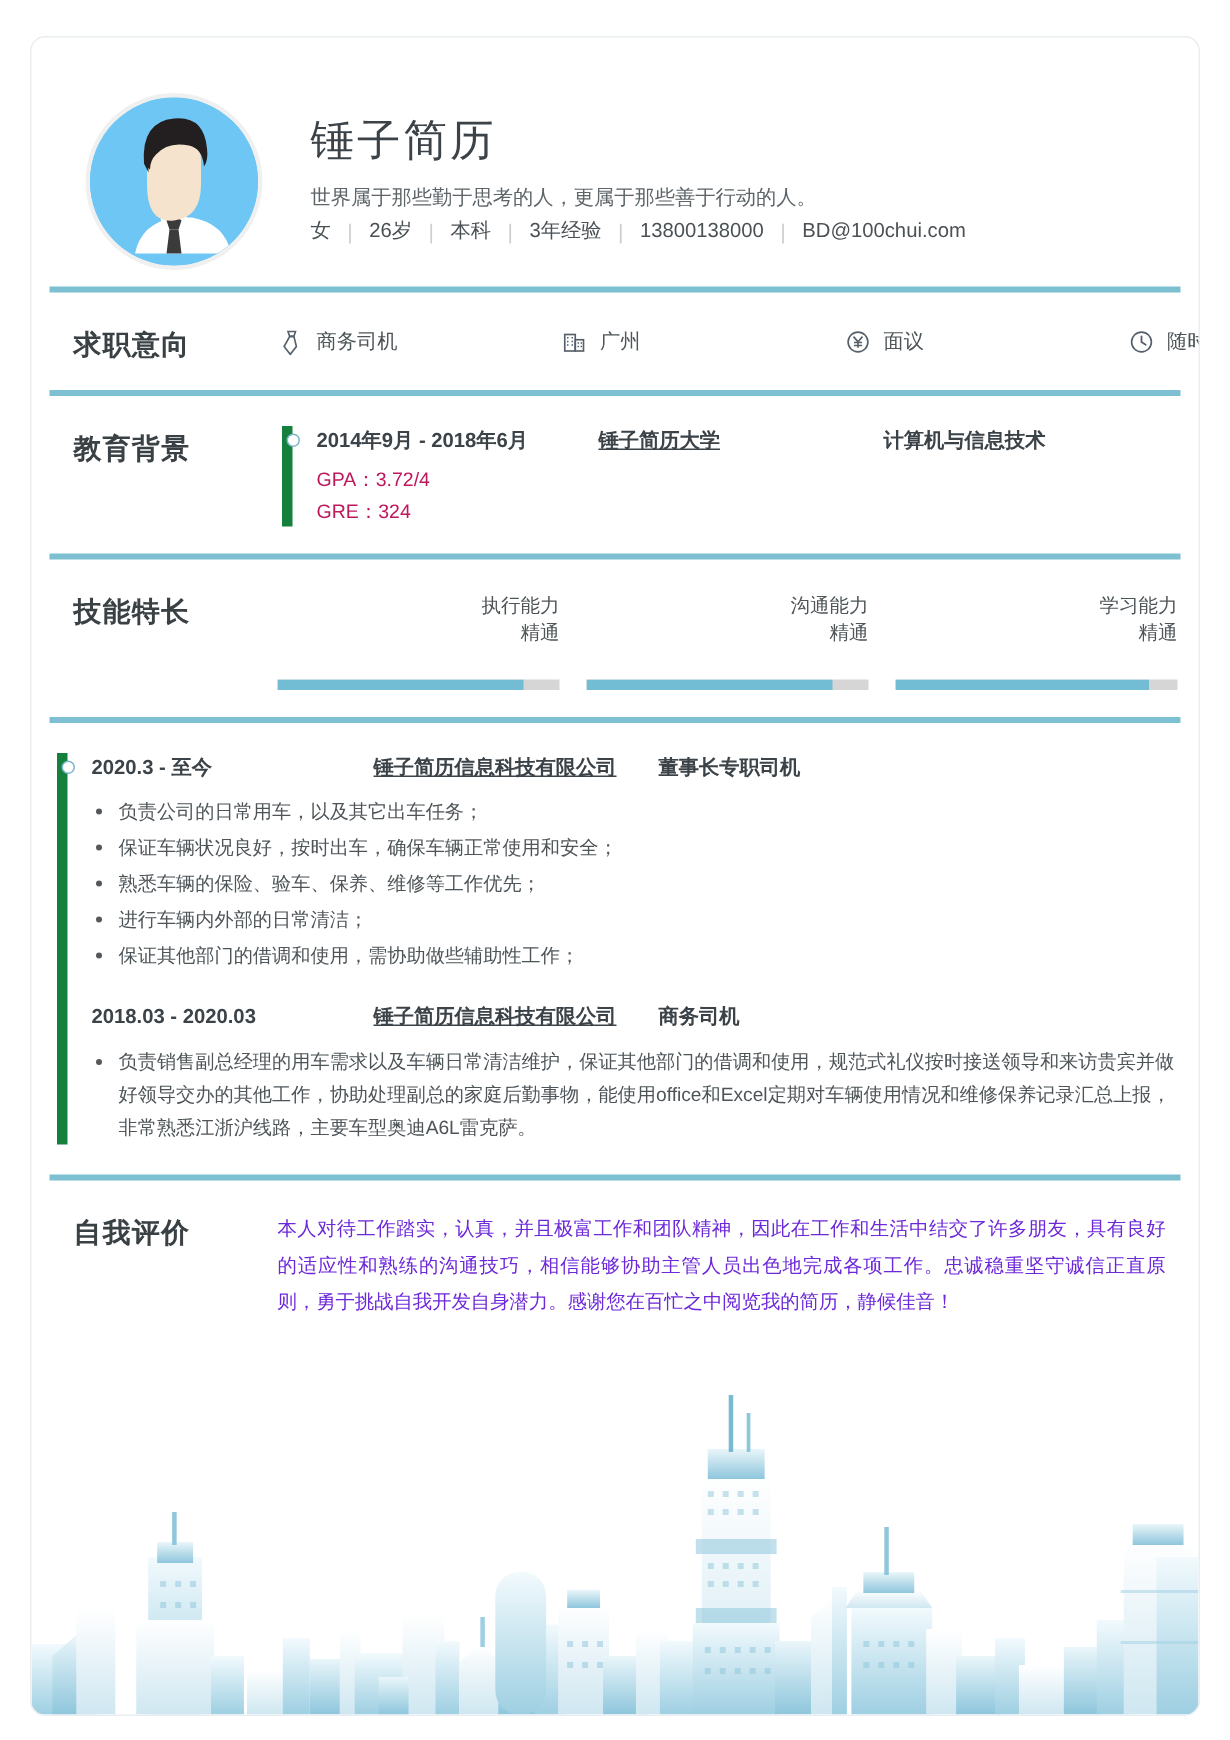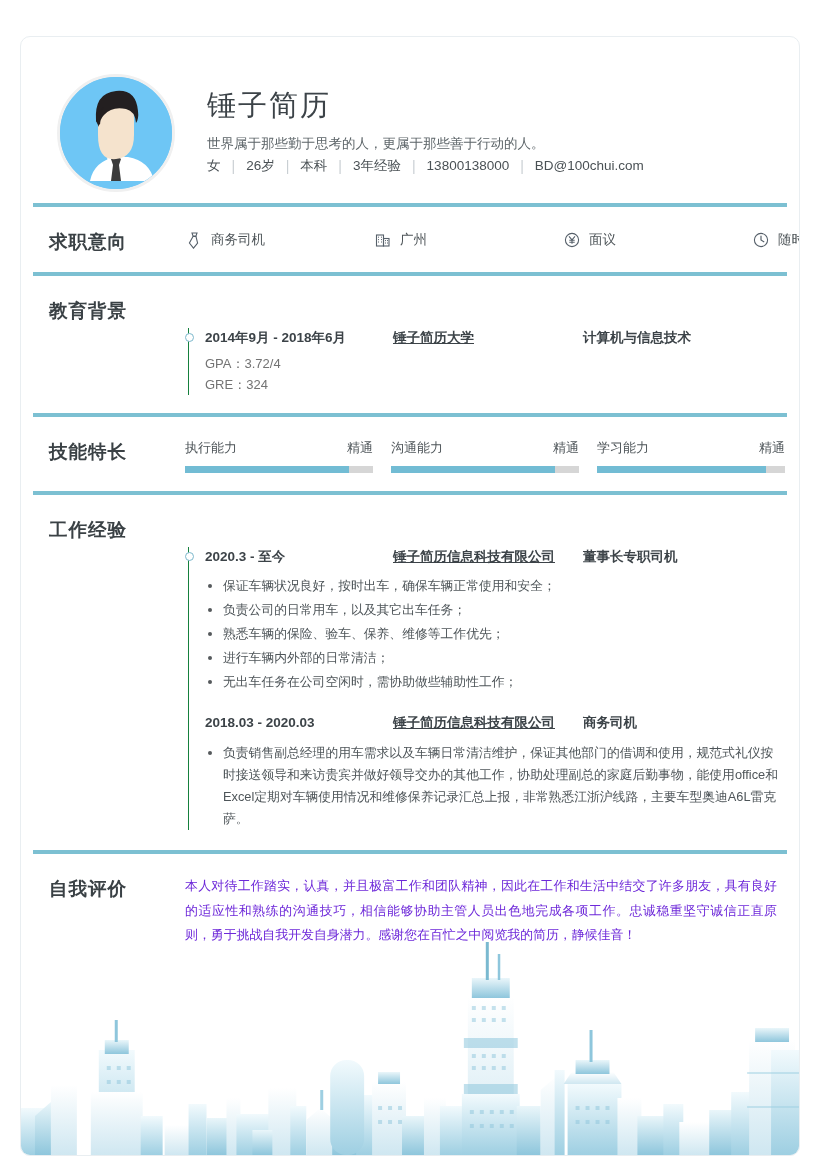--- a/index.html
+++ b/index.html
@@ -4,21 +4,21 @@
 <style>
   * { box-sizing: border-box; margin: 0; padding: 0; }
   body {
     width: 820px; height: 1160px;
     background: #ffffff;
     font-family: "Liberation Sans", "DejaVu Sans", sans-serif;
     overflow: hidden;
   }
   .page {
     position: absolute;
-    left: 20px; top: 36px;
+    left: 20px; top: 24px;
     width: 780px; height: 1120px;
     background: #ffffff;
     border: 1px solid #e9eef1;
     border-radius: 10px;
     overflow: hidden;
   }
 
   
   .header {
     display: flex;
@@ -101,23 +101,22 @@
     display: inline-flex;
     align-items: center;
     justify-content: center;
     flex: 0 0 auto;
   }
 
   
   .timeline {
     position: relative;
     padding-left: 16px;
-    border-left: 1px solid #15803d;
+    border-left: 7px solid #15803d;
     margin-left: 3px;
-    margin-top: 32px;
   }
   .timeline::before {
     content: "";
     position: absolute;
     left: -4.5px; top: 5px;
     width: 7px; height: 7px;
     border-radius: 50%;
     border: 1.5px solid #7cb8cc;
     background: #ffffff;
   }
@@ -126,35 +125,36 @@
     font-size: 13.5px;
     font-weight: bold;
     color: #3c4348;
     line-height: 1.45;
   }
   .tl-date  { width: 188px; flex: 0 0 188px; }
   .tl-org   { width: 190px; flex: 0 0 190px; text-decoration: underline; }
   .tl-role  { flex: 1 1 auto; }
   .tl-sub {
     font-size: 13px;
-    color: #737373;
+    color: #be185d;
     line-height: 1.62;
     margin-top: 5px;
   }
 
   
   .skills-row { display: flex; gap: 18px; padding-top: 2px; }
   .skill { flex: 1 1 0; }
   .skill-head {
     display: flex;
     justify-content: space-between;
     align-items: flex-end;
     font-size: 13px;
     color: #4e5559;
-    margin-bottom: 9px;
+    margin-bottom: 22px;
+    flex-direction: column;
   }
   .skill-bar {
     height: 7px;
     background: #d6d6d6;
     position: relative;
     overflow: hidden;
   }
   .skill-fill {
     position: absolute;
     left: 0; top: 0; bottom: 0;
@@ -339,35 +339,34 @@
               </div>
             </div>
           </div>
       </div>
     </div>
   </div>
 
   <div class="section">
     <div class="divider" style="background: rgb(124, 192, 210);"></div>
     <div class="sec-body">
-      <div class="sec-title">工作经验</div>
       <div class="sec-content">
         <div class="timeline" id="exp-list">
             <div class="exp-block">
               <div class="tl-head">
                 <span class="tl-date">2020.3 - 至今</span>
                 <span class="tl-org">锤子简历信息科技有限公司</span>
                 <span class="tl-role">董事长专职司机</span>
               </div>
               <ul class="bullets">
+                <li>负责公司的日常用车，以及其它出车任务；</li>
                 <li>保证车辆状况良好，按时出车，确保车辆正常使用和安全；</li>
-                <li>负责公司的日常用车，以及其它出车任务；</li>
                 <li>熟悉车辆的保险、验车、保养、维修等工作优先；</li>
                 <li>进行车辆内外部的日常清洁；</li>
-                <li>无出车任务在公司空闲时，需协助做些辅助性工作；</li>
+                <li>保证其他部门的借调和使用，需协助做些辅助性工作；</li>
               </ul>
             </div>
             <div class="exp-block">
               <div class="tl-head">
                 <span class="tl-date">2018.03 - 2020.03</span>
                 <span class="tl-org">锤子简历信息科技有限公司</span>
                 <span class="tl-role">商务司机</span>
               </div>
               <ul class="bullets">
                 <li>负责销售副总经理的用车需求以及车辆日常清洁维护，保证其他部门的借调和使用，规范式礼仪按时接送领导和来访贵宾并做好领导交办的其他工作，协助处理副总的家庭后勤事物，能使用office和Excel定期对车辆使用情况和维修保养记录汇总上报，非常熟悉江浙沪线路，主要车型奥迪A6L雷克萨。</li>

